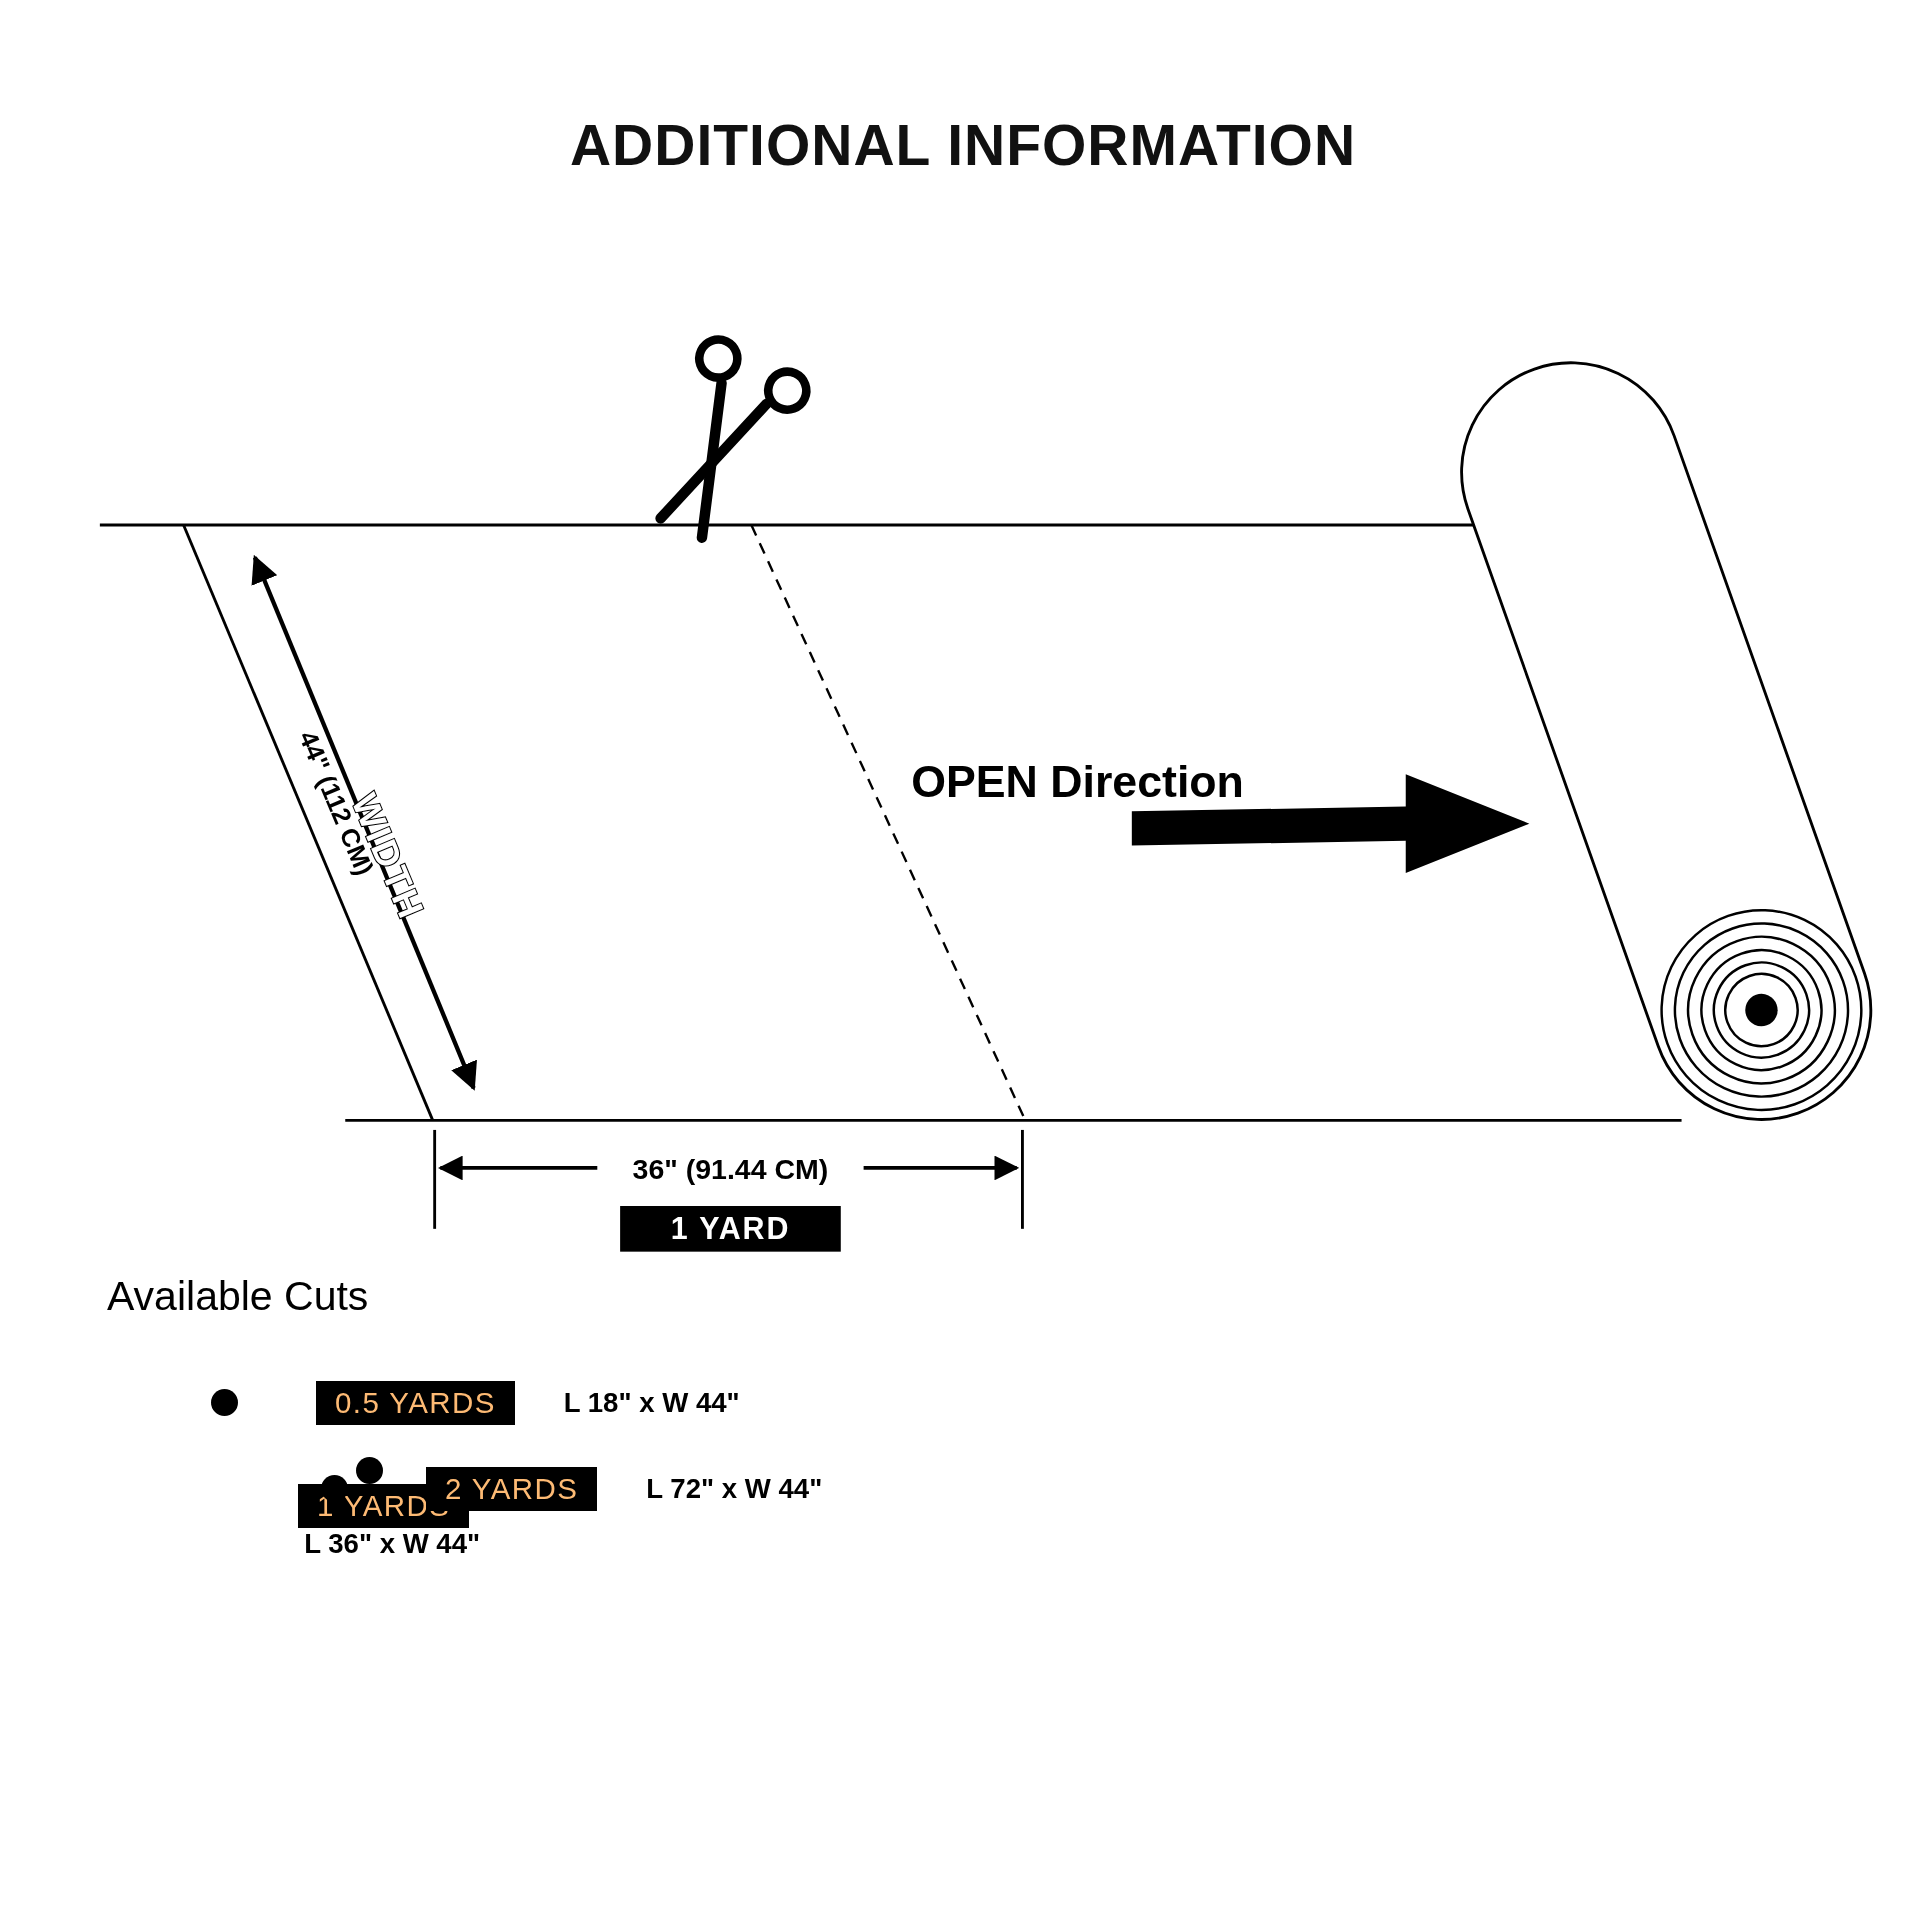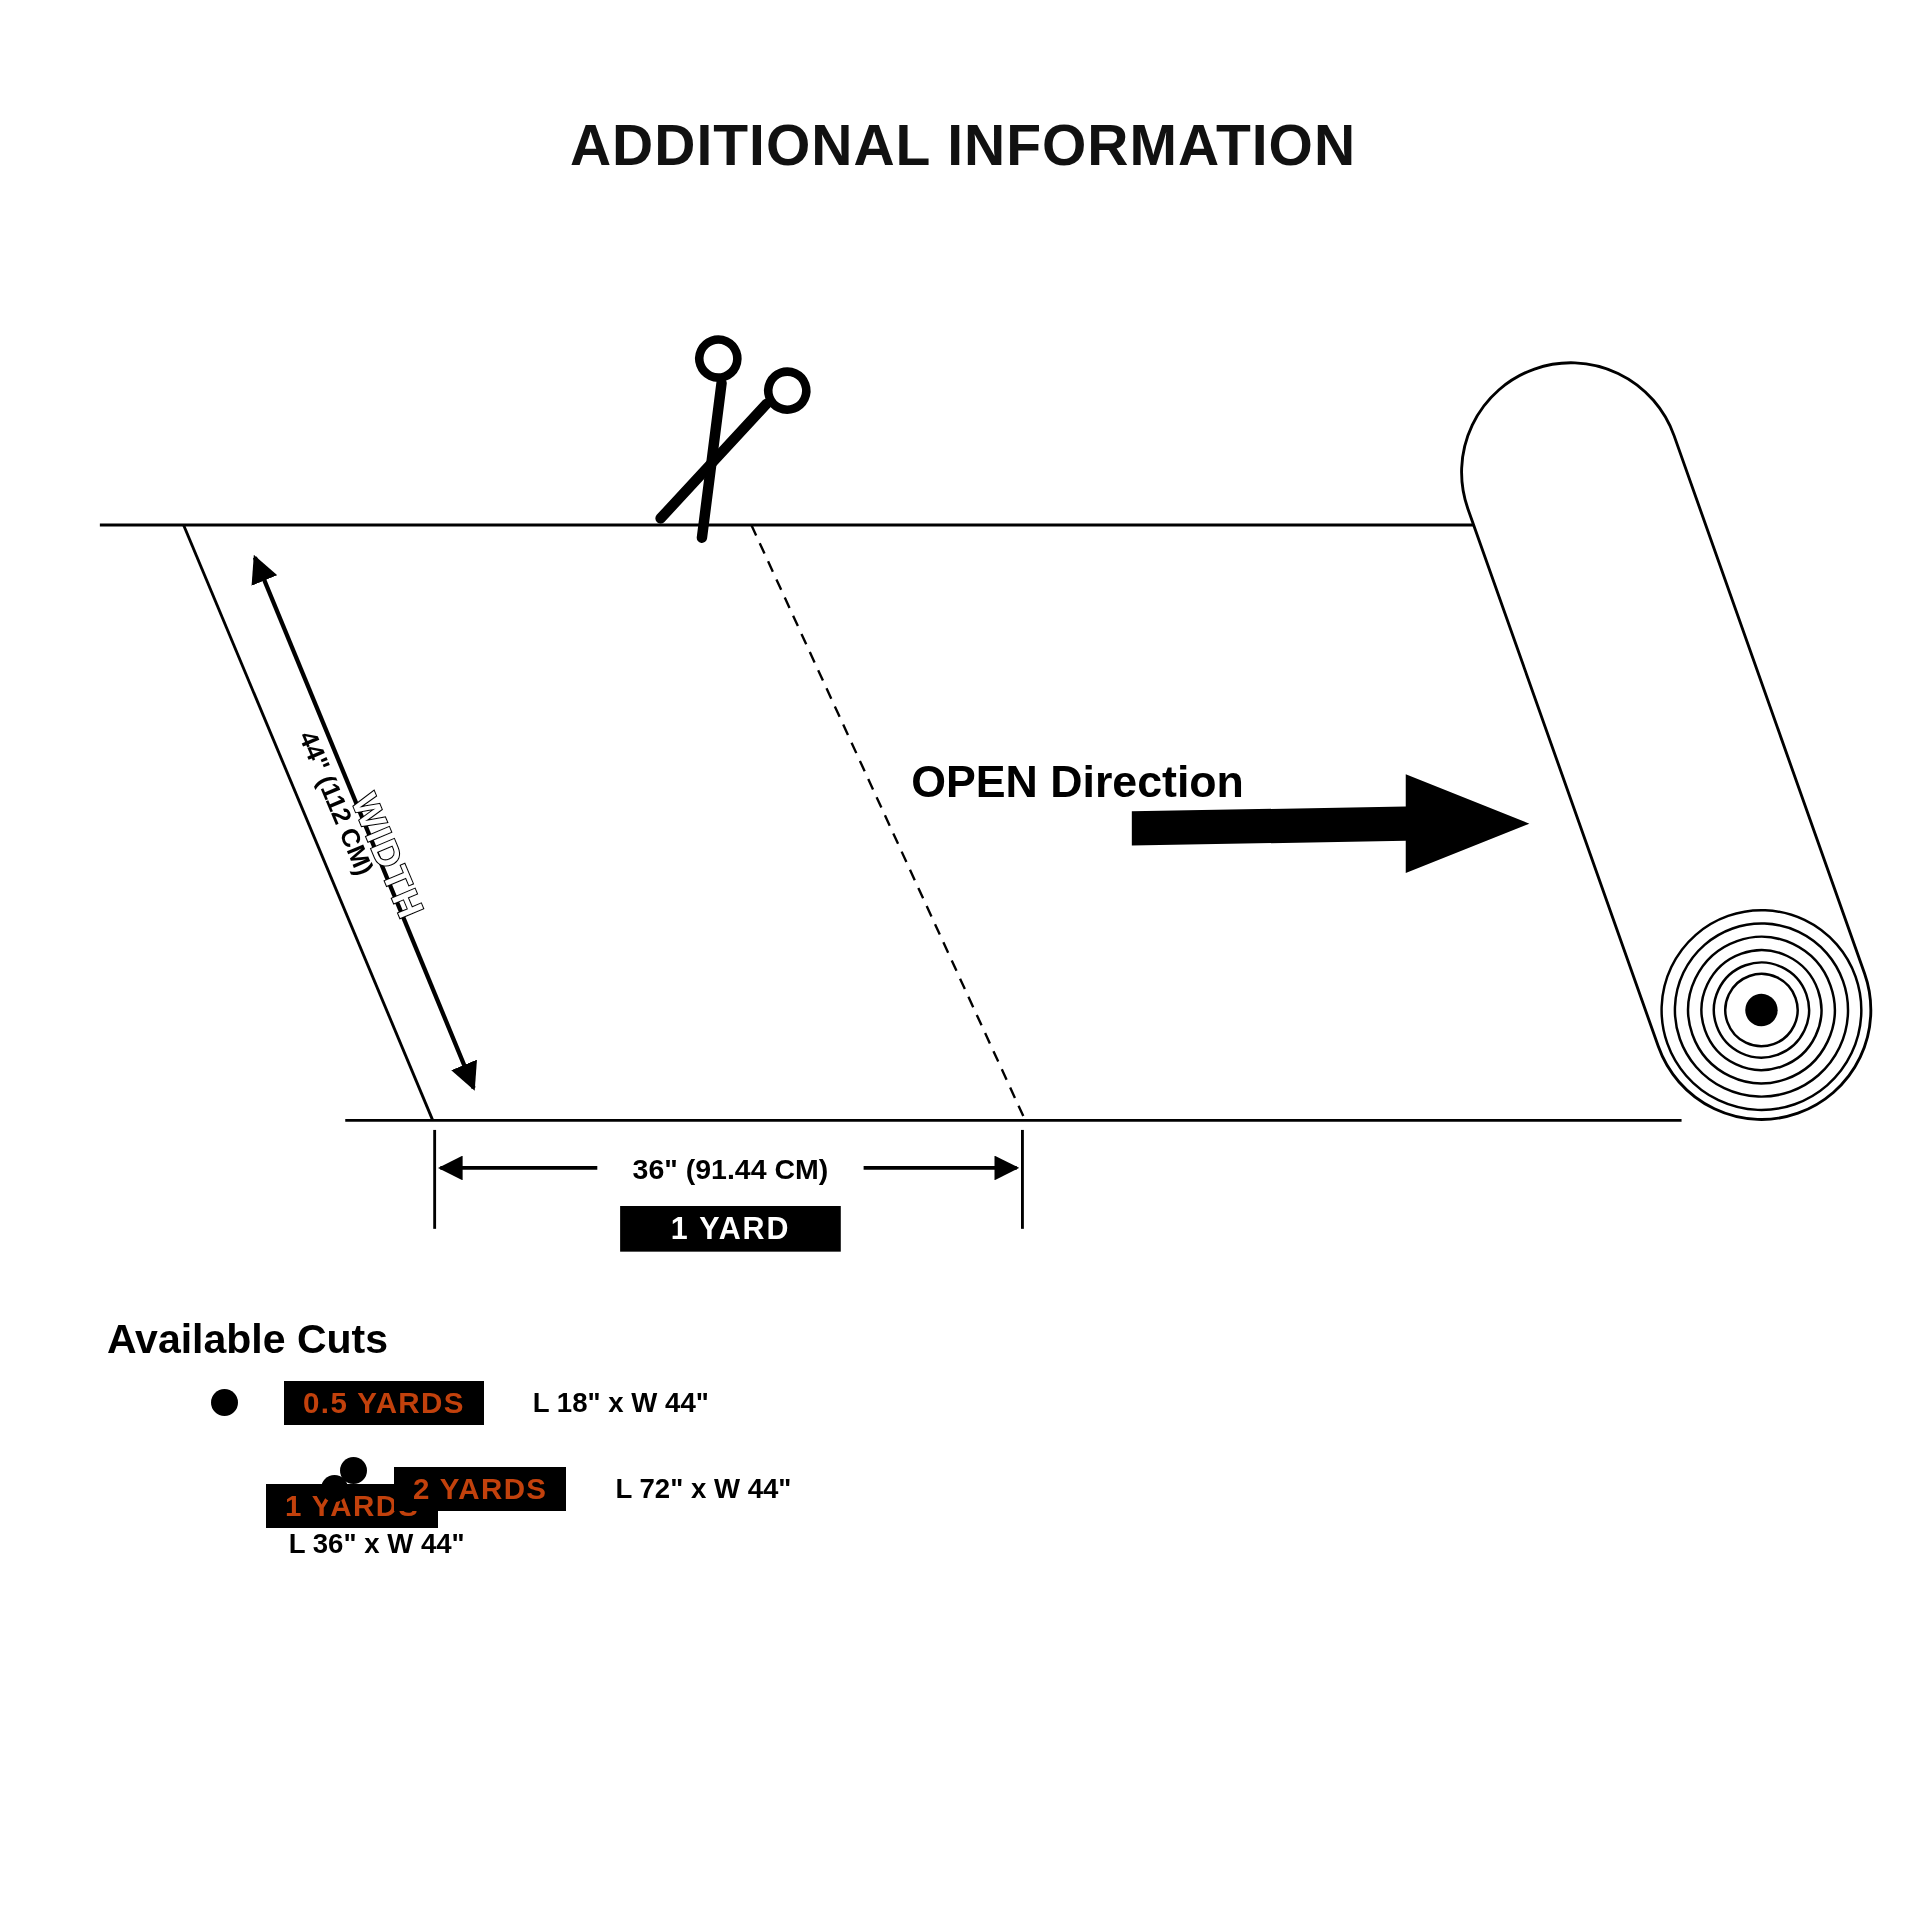--- a/index.html
+++ b/index.html
@@ -27,48 +27,49 @@
     color: #111111;
   }
   svg.diagram {
     position: absolute;
     top: 0;
     left: 0;
   }
   .cuts-heading {
     position: absolute;
     left: 107px;
-    top: 1316px;
+    top: 1273px;
     font-size: 41px;
-    font-weight: 700;
+    font-weight: 400;
     color: #000;
     text-align: center;
   }
   .cut-row {
     position: absolute;
     display: flex;
     align-items: center;
   }
   .cut-row .dot {
     width: 27px;
     height: 27px;
     border-radius: 50%;
     background: #000;
     margin-right: 46px;
     flex: 0 0 auto;
   }
   .cut-row .badge {
     background: #000;
-    color: #c2410c;
+    color: #fdba74;
     font-size: 29.5px;
-    font-weight: 700;
+    font-weight: 400;
     letter-spacing: 1.4px;
     padding: 4.8px 19px;
     margin-right: 49px;
     white-space: nowrap;
+    margin-left: 32px;
   }
   .cut-row .desc {
     font-size: 27.6px;
     font-weight: 700;
     color: #000;
     white-space: nowrap;
   }
   .row-1 { top: 1381px; left: 211px; }
   .row-2 { top: 1457px; left: 266px; flex-direction: column; }
   .row-3 { top: 1467px; left: 321px; }

